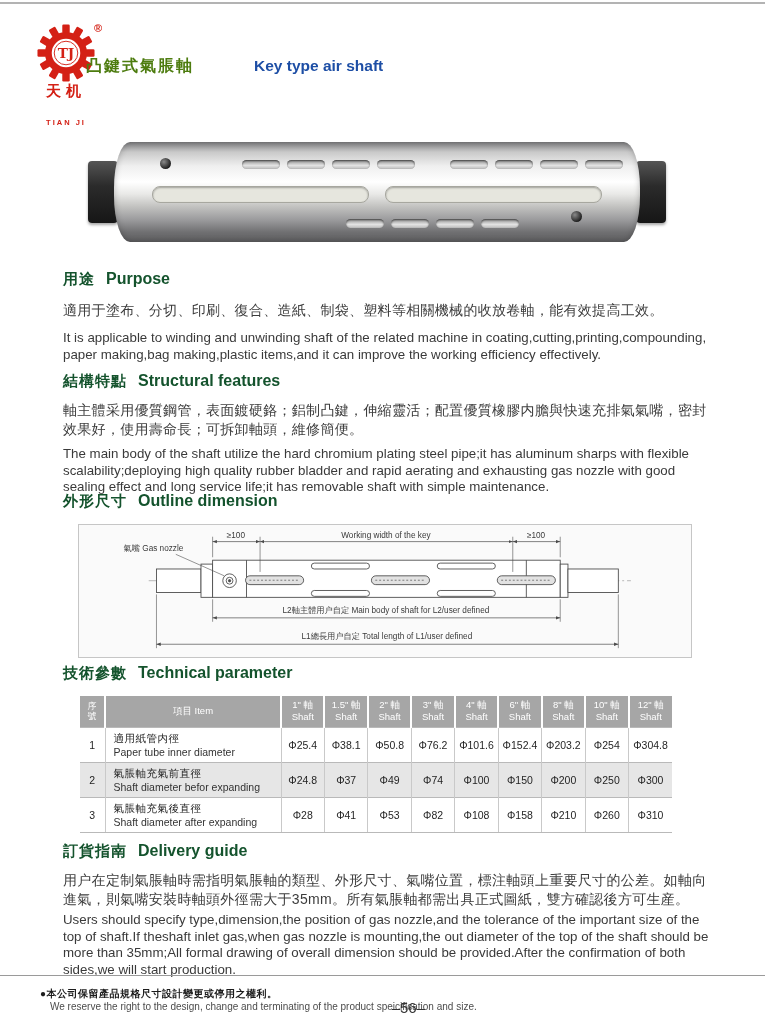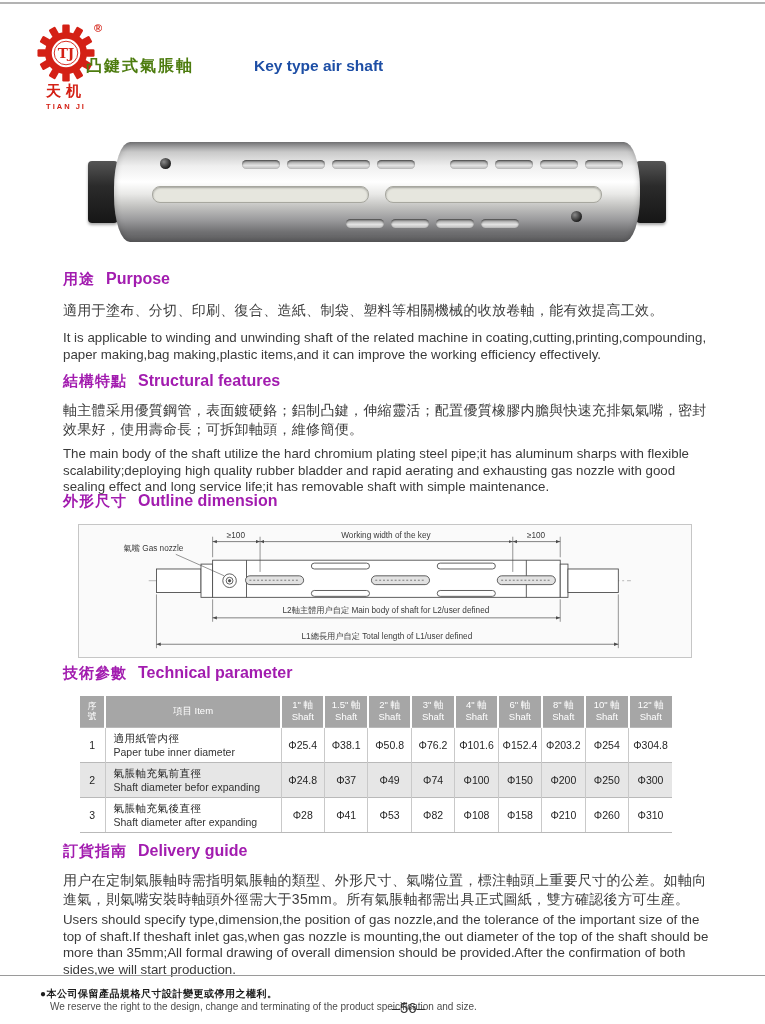--- a/index.html
+++ b/index.html
@@ -5,21 +5,21 @@
   html,body{margin:0;padding:0;background:#e9e9e9;}
   .page{position:relative;width:765px;height:1024px;margin:0 auto;background:#fff;overflow:hidden;
         font-family:"Liberation Sans","DejaVu Sans",sans-serif;color:#222;}
   .abs{position:absolute;}
   .top-rule{top:2px;left:0;right:0;height:2px;background:#b3b3b3;}
 
   
   .logo{left:20px;top:22px;width:92px;display:flex;flex-direction:column;align-items:center;}
   .logo .reg{position:absolute;left:74px;top:0;color:#d42015;font-size:11px;font-weight:bold;}
   .logo .cn{color:#d42015;font-weight:bold;font-size:15px;letter-spacing:5px;margin-top:-2px;}
-  .logo .en{color:#d42015;font-weight:bold;font-size:7.5px;letter-spacing:2px;margin-top:1px;}
+  .logo .en{color:#d42015;font-weight:bold;font-size:7.5px;letter-spacing:2px;margin-top:17px;}
   .title-row{left:86px;top:56px;display:flex;align-items:baseline;gap:16px;}
   .title-zh{font-size:16px;font-weight:bold;color:#4d7c0f;letter-spacing:2px;}
   .title-en{font-size:15.5px;font-weight:bold;color:#1d4ea5;margin-left:44px;}
 
   
   .photo{left:88px;top:136px;width:578px;height:110px;}
   .cap{position:absolute;top:25px;width:30px;height:62px;border-radius:4px;
        background:linear-gradient(180deg,#555 0%,#2b2b2b 40%,#161616 100%);box-shadow:0 2px 3px rgba(0,0,0,.35);}
   .cap.left{left:0;} .cap.right{right:0;}
   .shaft-body{position:absolute;left:26px;right:26px;top:6px;bottom:4px;border-radius:16px/46px;
@@ -30,21 +30,21 @@
       background-color:#e6e6de;border:1px solid #a7a79f;border-radius:8px;box-shadow:inset 0 1px 2px rgba(0,0,0,.3);}
   .slots{position:absolute;display:flex;gap:7px;}
   .slot{width:38px;height:9px;border-radius:5px;background:linear-gradient(180deg,#8f8f8f,#e3e3e3 60%,#bcbcbc);
       box-shadow:inset 0 1px 2px rgba(0,0,0,.55);}
   .slots.g1{left:128px;top:18px;} .slots.g2{left:336px;top:18px;} .slots.g3{left:232px;bottom:14px;}
   .screw{position:absolute;width:11px;height:11px;border-radius:50%;
       background:radial-gradient(circle at 35% 35%,#8a8a8a,#1a1a1a 75%);}
   .screw.a{left:46px;top:16px;} .screw.b{right:58px;bottom:20px;}
 
   
-  .sec-h{left:63px;display:flex;align-items:baseline;gap:11px;color:#a21caf;}
+  .sec-h{left:63px;display:flex;align-items:baseline;gap:11px;color:#14532d;}
   .sec-h .zh{font-size:15px;font-weight:bold;letter-spacing:1px;}
   .sec-h .en{font-size:16px;font-weight:bold;}
   .body-zh{left:63px;width:648px;font-size:14px;line-height:19px;color:#3c3c3c;letter-spacing:.3px;}
   .body-en{left:63px;width:650px;font-size:13.3px;line-height:16.5px;color:#3a3a3a;}
 
   
   .draw-box{left:78px;top:524px;width:612px;height:132px;background:#fafafa;border:1px solid #c6c6c6;}
   .draw-box svg{display:block;}
   .draw-box text{font-family:"Liberation Sans",sans-serif;fill:#3a3a3a;font-size:8.5px;}
 

